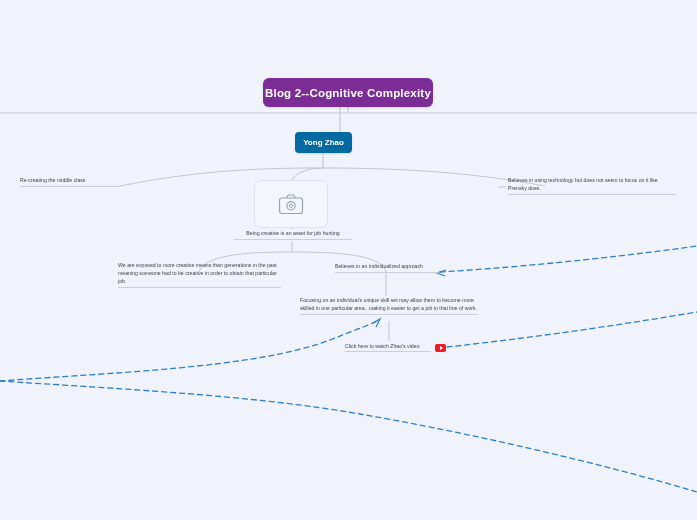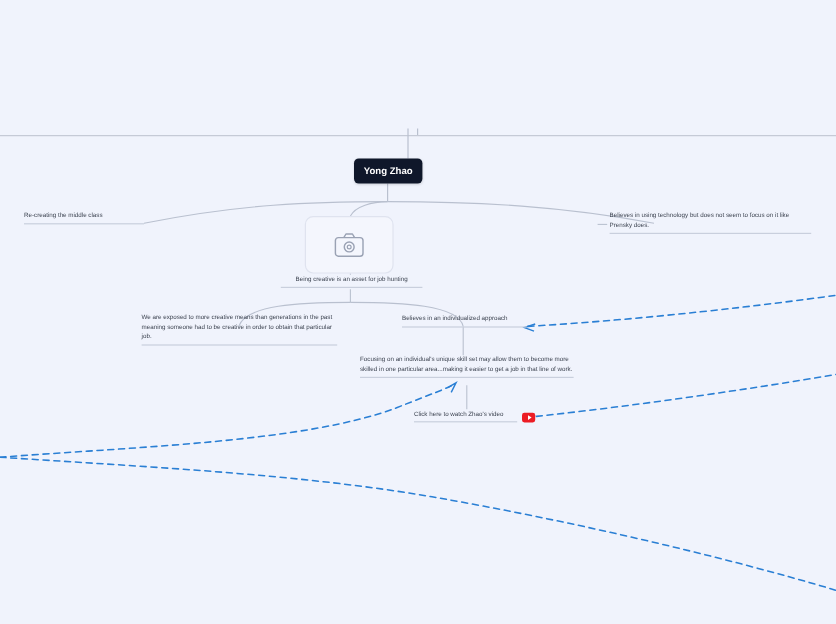--- a/index.html
+++ b/index.html
@@ -23,21 +23,21 @@
     display:flex;align-items:center;justify-content:center;
     color:#ffffff;
     font-size:11.5px;font-weight:bold;
     letter-spacing:.2px;
     box-shadow:0 1px 2px rgba(0,0,0,.12);
   }
 
   
   .person-node{
     left:295px;top:132px;width:57px;height:21px;
-    background:#0f172a;
+    background:#0369a1;
     border-radius:4px;
     display:flex;align-items:center;justify-content:center;
     color:#ffffff;
     font-size:8px;font-weight:bold;
     box-shadow:0 1px 2px rgba(0,0,0,.12);
   }
 
   
   .text-node{
     font-size:5.2px;
@@ -123,20 +123,23 @@
     <path d="M446 270 L437 273 L445 276" stroke="#2a7fd4" stroke-width="1.2" fill="none"></path>
 
     <path d="M0 381 C 120 372, 255 368, 330 340 C 360 328, 372 324, 379 320" stroke="#2a7fd4" stroke-width="1.3" fill="none" stroke-dasharray="5 4" stroke-linecap="round"></path>
     <path d="M373 323 L380 319 L376 327" stroke="#2a7fd4" stroke-width="1.2" fill="none"></path>
 
     <path d="M0 381 C 120 389, 250 395, 360 414 C 470 433, 600 463, 697 492" stroke="#2a7fd4" stroke-width="1.3" fill="none" stroke-dasharray="5 4" stroke-linecap="round"></path>
 
     <path d="M447 347 C 530 338, 620 325, 697 312" stroke="#2a7fd4" stroke-width="1.3" fill="none" stroke-dasharray="5 4" stroke-linecap="round"></path>
   </svg>
 
+  <div class="node root-node">
+    <span>Blog 2--Cognitive Complexity</span>
+  </div>
 
   <div class="node person-node">
     <span>Yong Zhao</span>
   </div>
 
   <div class="node image-node">
     <svg class="cam-icon" viewBox="0 0 26 22">
       <rect x="1.5" y="5" width="23" height="15.5" rx="2.5" fill="none" stroke="#9aa2b4" stroke-width="1.2"></rect>
       <path d="M8.5 5 L10.3 2 L15.7 2 L17.5 5" fill="none" stroke="#9aa2b4" stroke-width="1.2" stroke-linejoin="round"></path>
       <circle cx="13" cy="12.8" r="4.1" fill="none" stroke="#9aa2b4" stroke-width="1.2"></circle>

